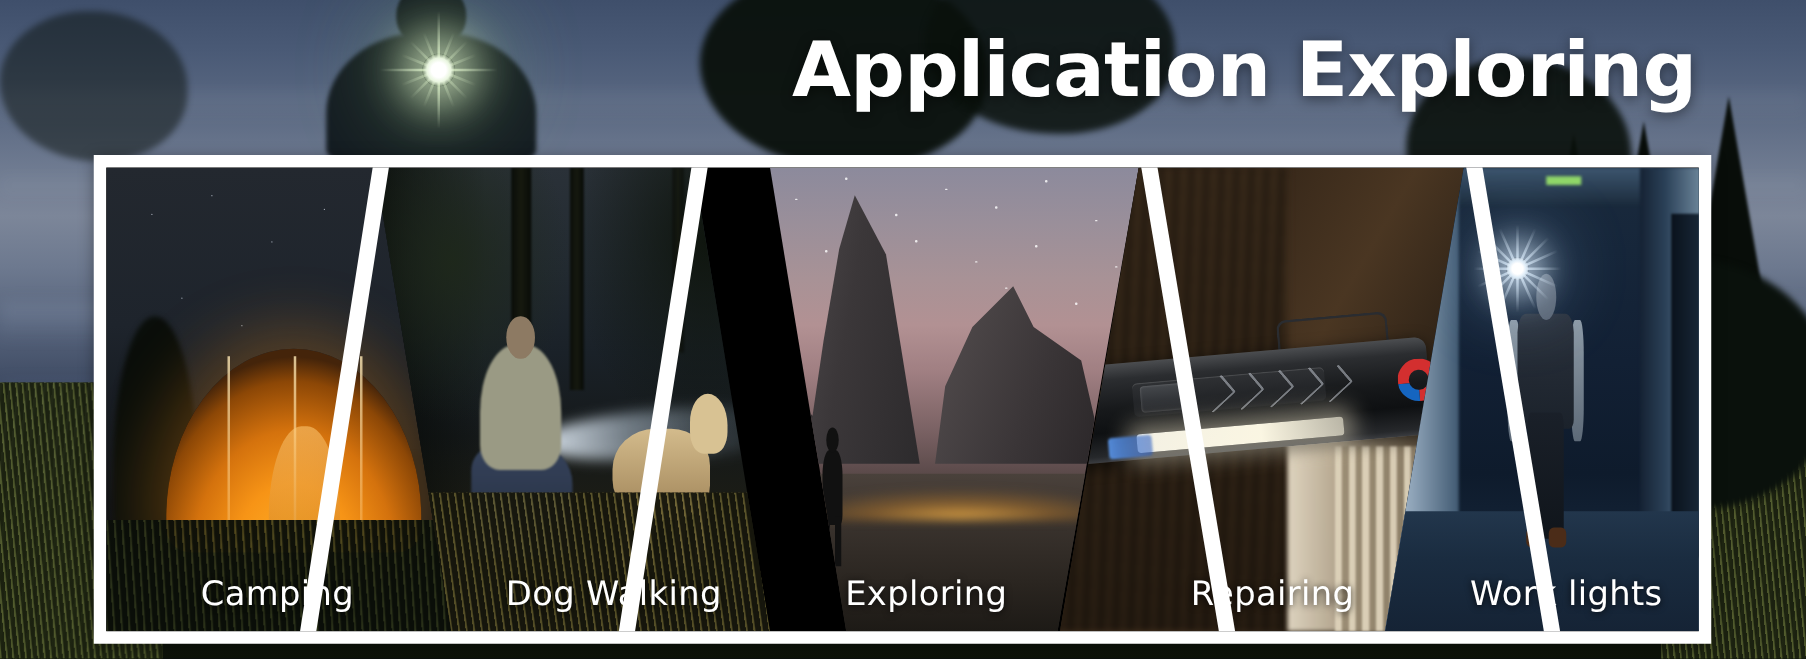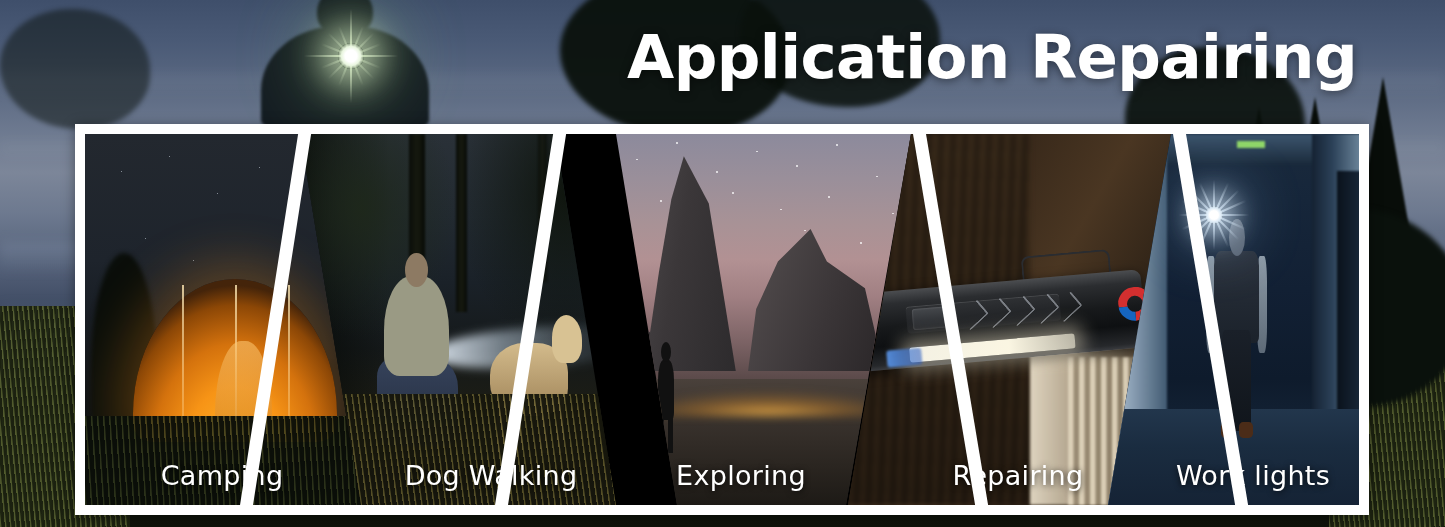--- a/index.html
+++ b/index.html
@@ -548,21 +548,21 @@
         <div class="ray s" style="transform:rotate(-45deg)"></div>
         <div class="ray s" style="transform:rotate(22deg)"></div>
         <div class="ray s" style="transform:rotate(-22deg)"></div>
         <div class="ray s" style="transform:rotate(68deg)"></div>
         <div class="ray s" style="transform:rotate(-68deg)"></div>
         <div class="core"></div>
       </div>
     </div>
   </div>
 
-  <div id="title">Application Repairing</div>
+  <div id="title">Application Exploring</div>
 
   <div id="strip">
     <div id="panels">
 
       <div class="panel" style="left:0; width:300px; clip-path:polygon(0 0, 215px 0, 276px 100%, 0 100%);">
         <div class="art art-camping">
           <div class="stars">
             <span style="left:12%;top:10%"></span>
               <span style="left:28%;top:6%"></span>
             <span style="left:44%;top:16%"></span>

